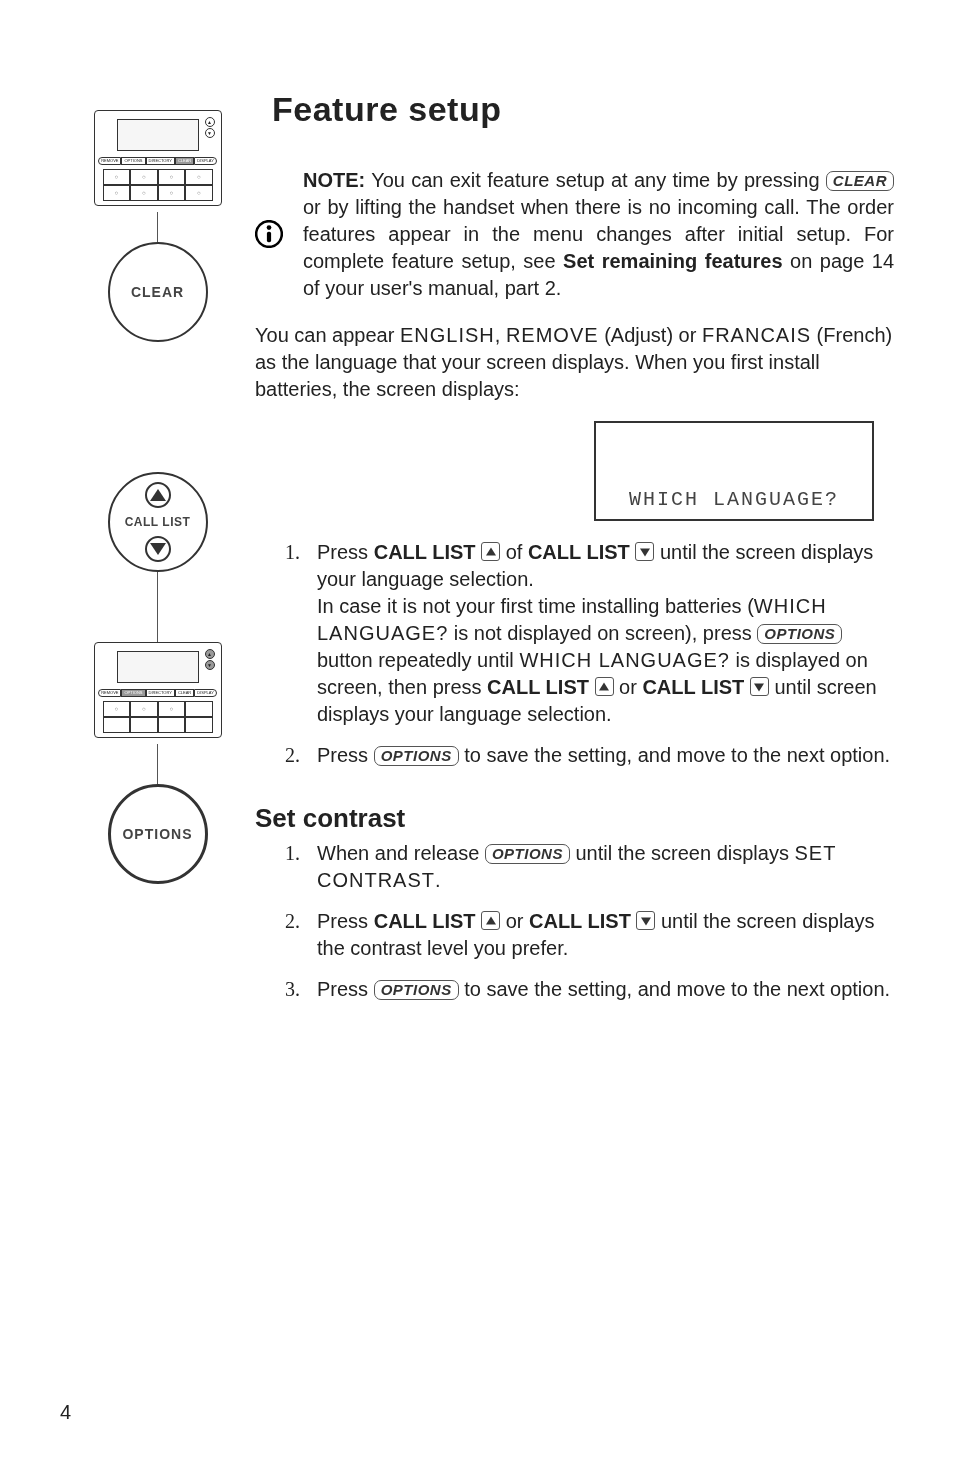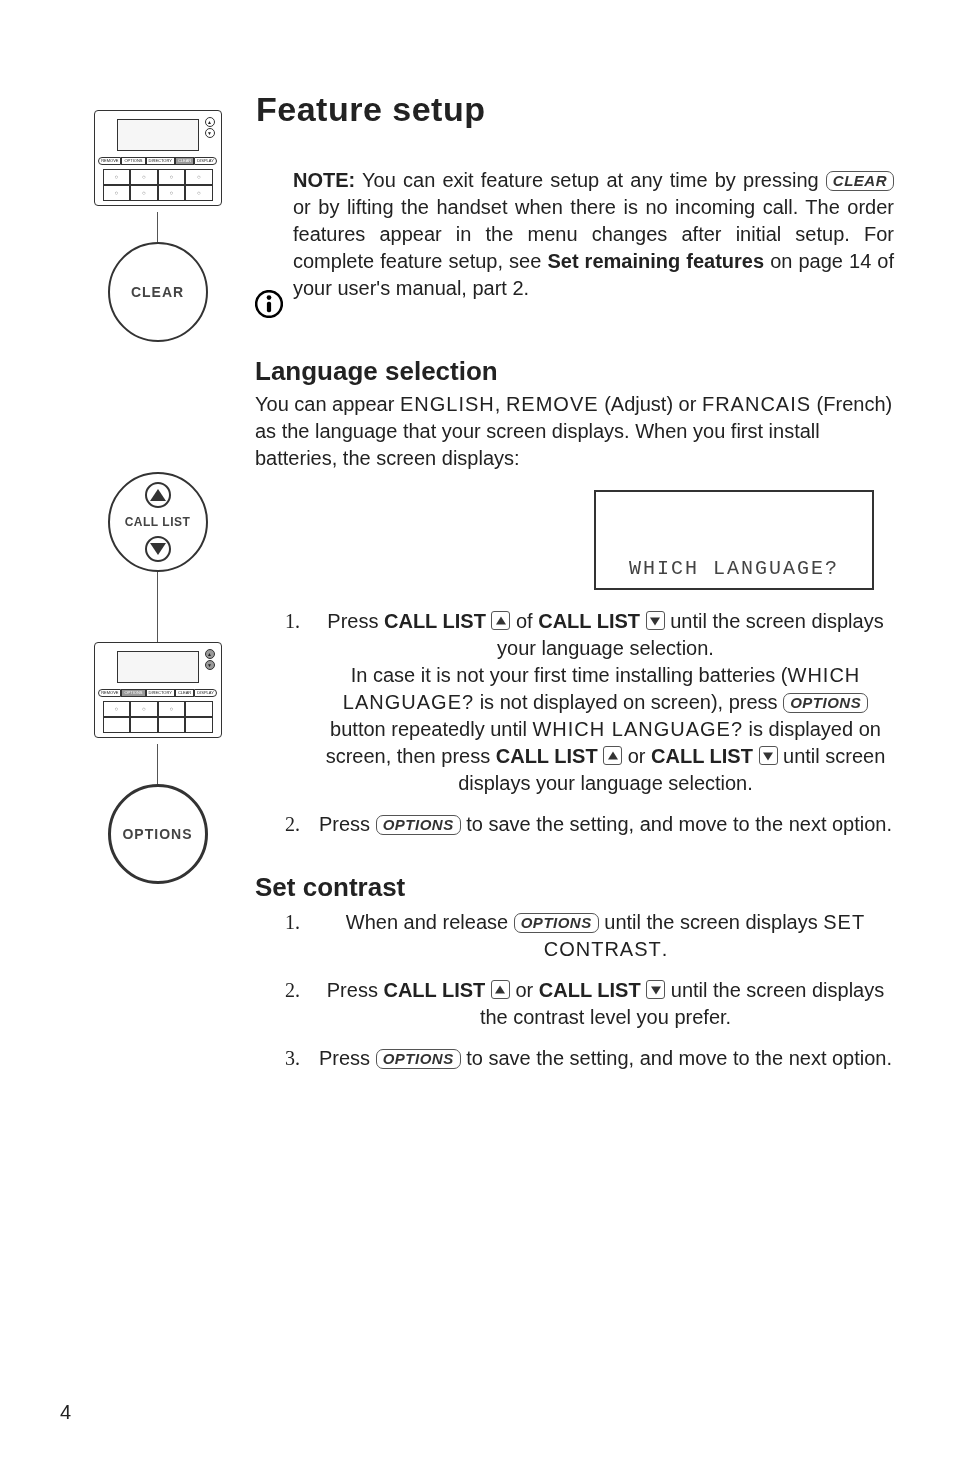--- a/index.html
+++ b/index.html
@@ -131,32 +131,32 @@
 
   .content {
     position: absolute;
     left: 255px;
     right: 60px;
     top: 90px;
   }
   h1 {
     font-size: 34px;
     font-weight: 800;
-    margin: 0 0 18px 1px;
+    margin: 0 0 18px 17px;
     letter-spacing: 0.5px;
   }
   h2 {
     font-size: 26px;
     font-weight: 800;
     margin: 34px 0 4px 0;
   }
   .note-block {
     display: flex;
-    align-items: flex-end;
-    gap: 10px;
+    align-items: center;
+    gap: 20px;
   }
   .note-icon {
     flex: 0 0 28px;
     margin-top: 2px;
   }
   .note-text {
     font-size: 20px;
     line-height: 1.35;
     text-align: justify;
   }
@@ -233,21 +233,20 @@
     margin: 6px 0 0 0;
     counter-reset: step;
   }
   ol.steps > li {
     counter-increment: step;
     position: relative;
     font-size: 20px;
     line-height: 1.35;
     margin-bottom: 14px;
     padding-left: 32px;
-    text-align: center;
   }
   ol.steps > li::before {
     content: counter(step) ".";
     position: absolute;
     left: 0;
     top: 0;
     font-family: Georgia, "Times New Roman", serif;
     font-size: 20px;
   }
   .page-num {
@@ -351,21 +350,20 @@
           <circle cx="12" cy="12" r="11" fill="none" stroke="#000" stroke-width="2.2"></circle>
           <circle cx="12" cy="6.5" r="2" fill="#000"></circle>
           <rect x="10.2" y="10" width="3.6" height="9" rx="1.5" fill="#000"></rect>
         </svg>
       </div>
       <p class="note-text">
         <b>NOTE:</b><span> You can exit feature setup at any time by pressing </span><span class="key">CLEAR</span><span> or by lifting the handset when there is no incoming call. The order features appear in the menu changes after initial setup. For complete feature setup, see </span><b>Set remaining features</b><span> on page 14 of your user's manual, part 2.</span>
       </p>
     </div>
 
-    <h2>Language selection</h2>
     <p class="body-p">
       <span>You can appear </span><span class="lcd-font">ENGLISH</span><span>, </span><span class="lcd-font">REMOVE</span><span> (Adjust) or </span><span class="lcd-font">FRANCAIS</span><span> (French) as the language that your screen displays. When you first install batteries, the screen displays:</span>
     </p>
 
     <div class="screen-display">
       <span>WHICH LANGUAGE?</span>
     </div>
 
     <ol class="steps">
       <li>

